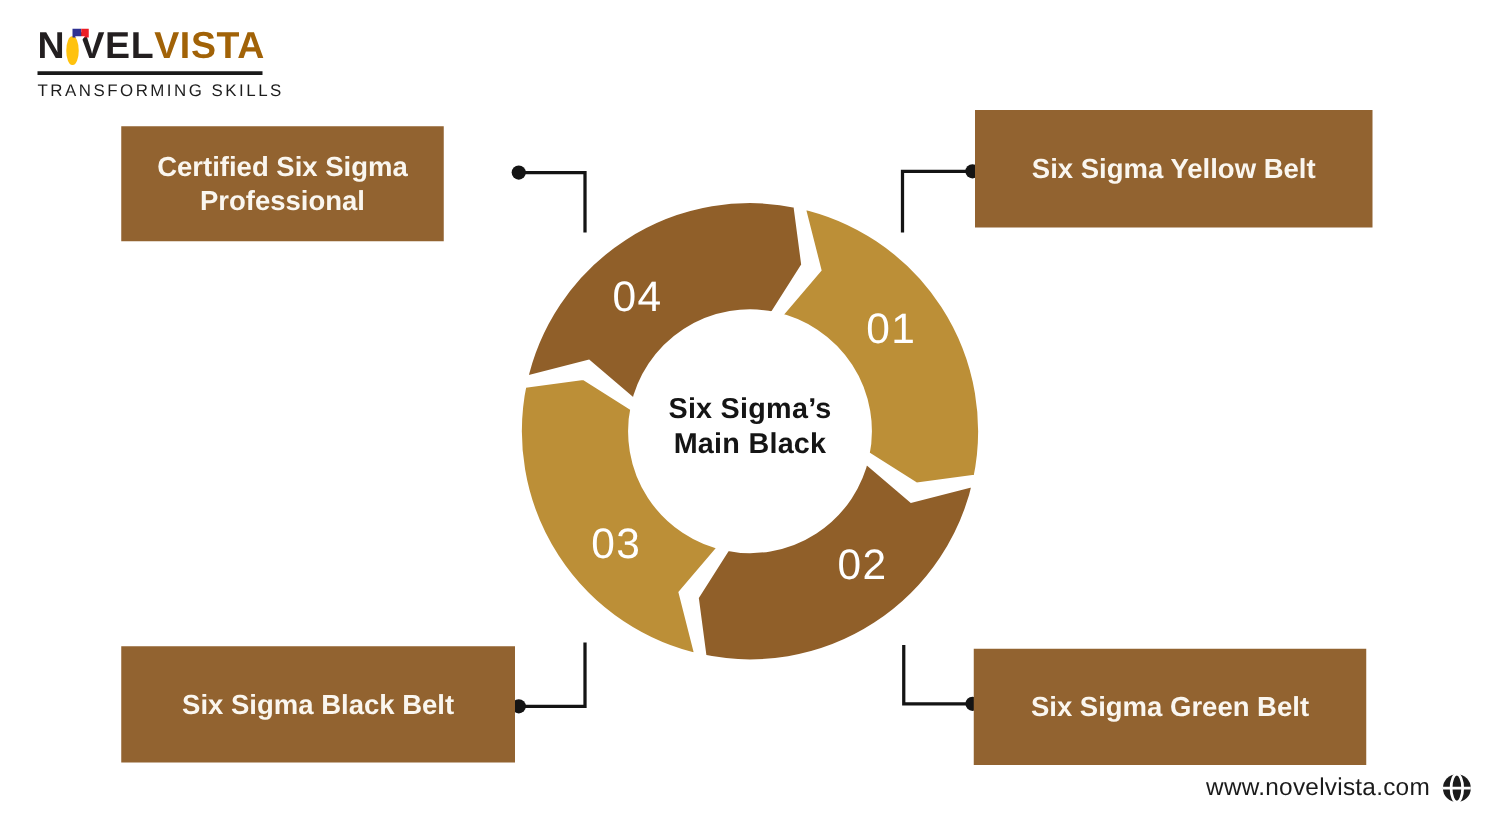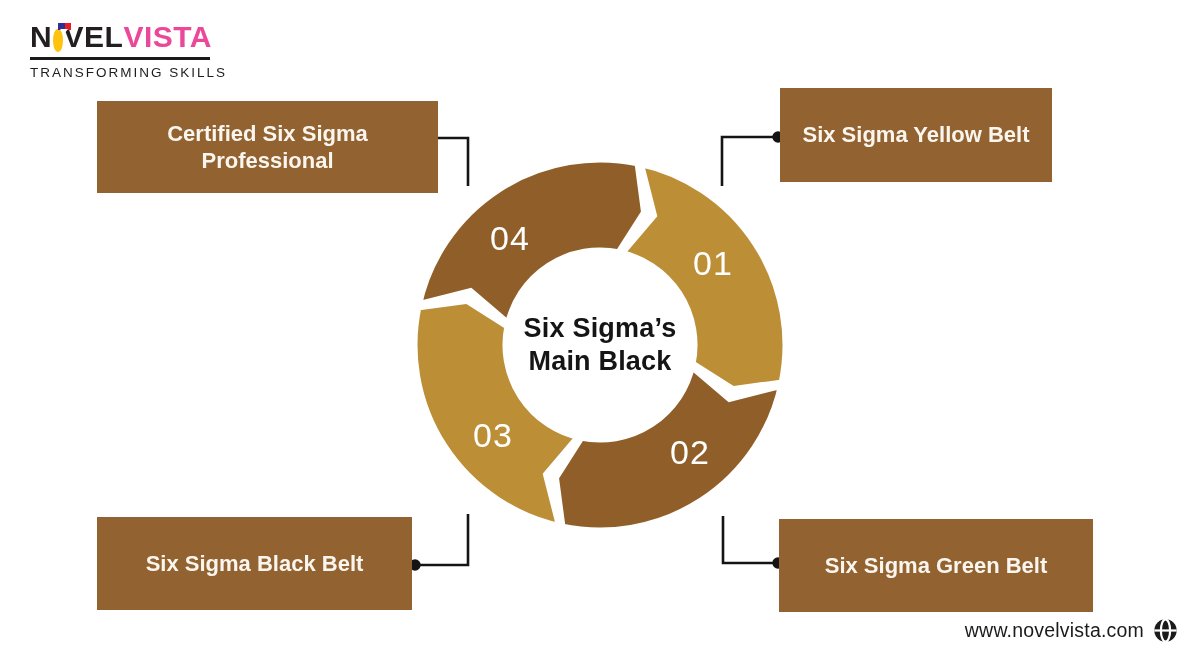--- a/index.html
+++ b/index.html
@@ -3,45 +3,45 @@
 <meta charset="utf-8">
 <style>
   html,body{margin:0;padding:0;background:#ffffff;}
   body{width:1200px;height:650px;overflow:hidden;font-family:"Liberation Sans",sans-serif;}
   .canvas{position:relative;width:1200px;height:650px;background:#ffffff;}
 
   
   .logo{position:absolute;left:30px;top:20px;width:182px;}
   .logo-row{display:flex;align-items:center;height:34px;}
   .logo-letter{font-weight:800;font-size:30px;letter-spacing:.5px;color:#231f20;line-height:1;}
-  .logo-vista{color:#ec4899;}
+  .logo-vista{color:#a16207;}
   .medal{position:relative;width:23px;height:23px;margin:6px 1px 0 1px;background:#ffc20e;border-radius:50%;}
   .medal .ribbon{position:absolute;top:-6px;left:5px;width:13px;height:7px;display:flex;}
   .medal .ribbon .rb-blue{flex:1;background:#2e3192;}
   .medal .ribbon .rb-red{flex:1;background:#ec1c24;}
   .medal .notch{position:absolute;top:0;left:7px;width:0;height:0;
     border-left:4.5px solid transparent;border-right:4.5px solid transparent;border-top:5px solid #ffffff;}
   .logo-rule{margin-top:3px;width:180px;height:2.5px;background:#1a1a1a;}
   .logo-tagline{margin-top:5px;font-size:13.5px;letter-spacing:2px;color:#1d1d1d;white-space:nowrap;}
 
   
   .diagram-svg{position:absolute;left:0;top:0;width:1200px;height:650px;}
   .seg-number{font-family:"Liberation Sans",sans-serif;font-size:34px;letter-spacing:1px;fill:#ffffff;font-weight:400;}
   .connector{stroke:#141414;stroke-width:2.6px;fill:none;}
   .connector-dot{fill:#141414;}
 
   
   .cycle-title{position:absolute;left:470px;top:312px;width:260px;text-align:center;
-    font-weight:bold;font-size:27px;line-height:1.22;color:#151515;letter-spacing:.2px;}
+    font-weight:bold;font-size:23px;line-height:1.22;color:#151515;letter-spacing:.2px;}
 
   
   .belt-box{position:absolute;background:#926330;color:#faf6ef;display:flex;align-items:center;justify-content:center;
     text-align:center;font-weight:bold;font-size:22px;line-height:1.25;padding:0 18px;box-sizing:border-box;}
-  .box-tl{left:97px;top:101px;width:341px;height:92px;}
-  .box-tr{left:780px;top:88px;width:272px;height:94px;}
+  .box-tl{left:97px;top:101px;width:258px;height:92px;}
+  .box-tr{left:780px;top:88px;width:318px;height:94px;}
   .box-bl{left:97px;top:517px;width:315px;height:93px;}
   .box-br{left:779px;top:519px;width:314px;height:93px;}
 
   
   .footer{position:absolute;right:22px;top:618px;display:flex;align-items:center;gap:9px;}
   .footer-url{font-size:19.5px;color:#1b1b1b;letter-spacing:.2px;}
   .globe{width:25px;height:25px;display:block;}
 </style>
 </head>
 <body>

